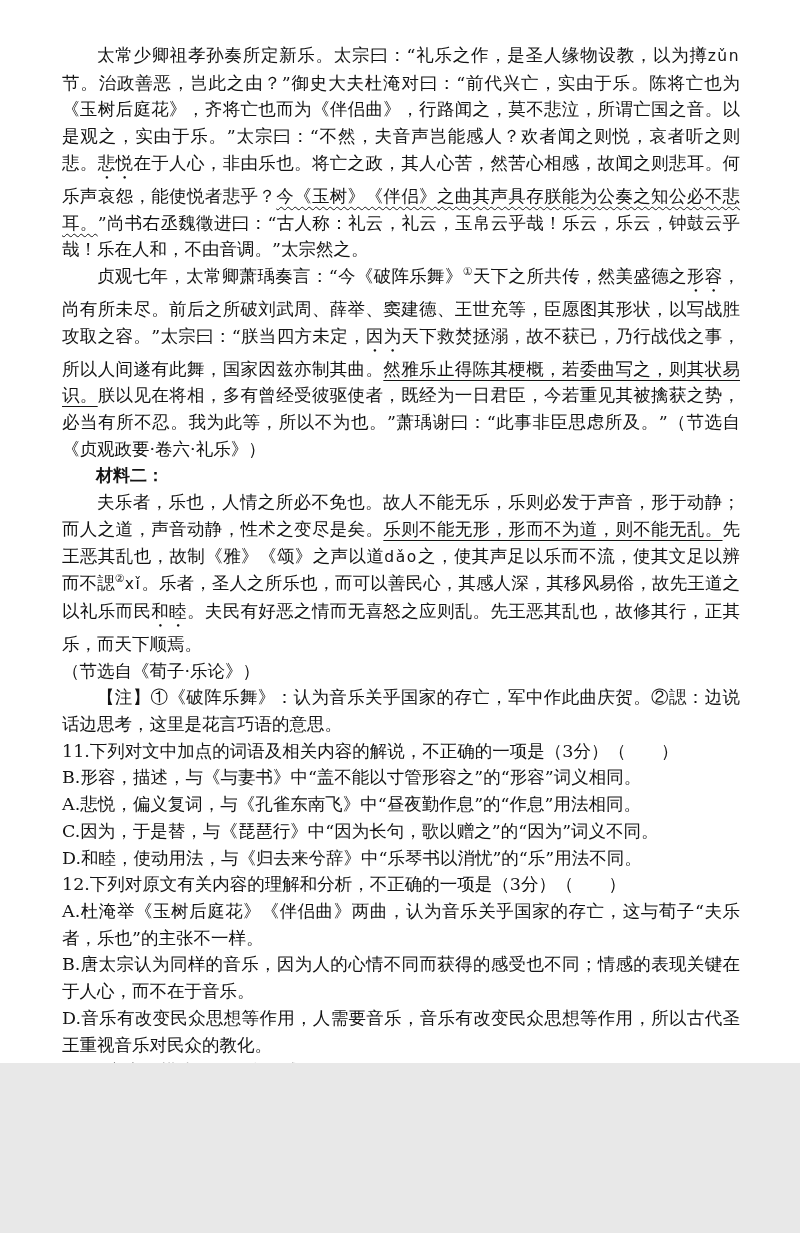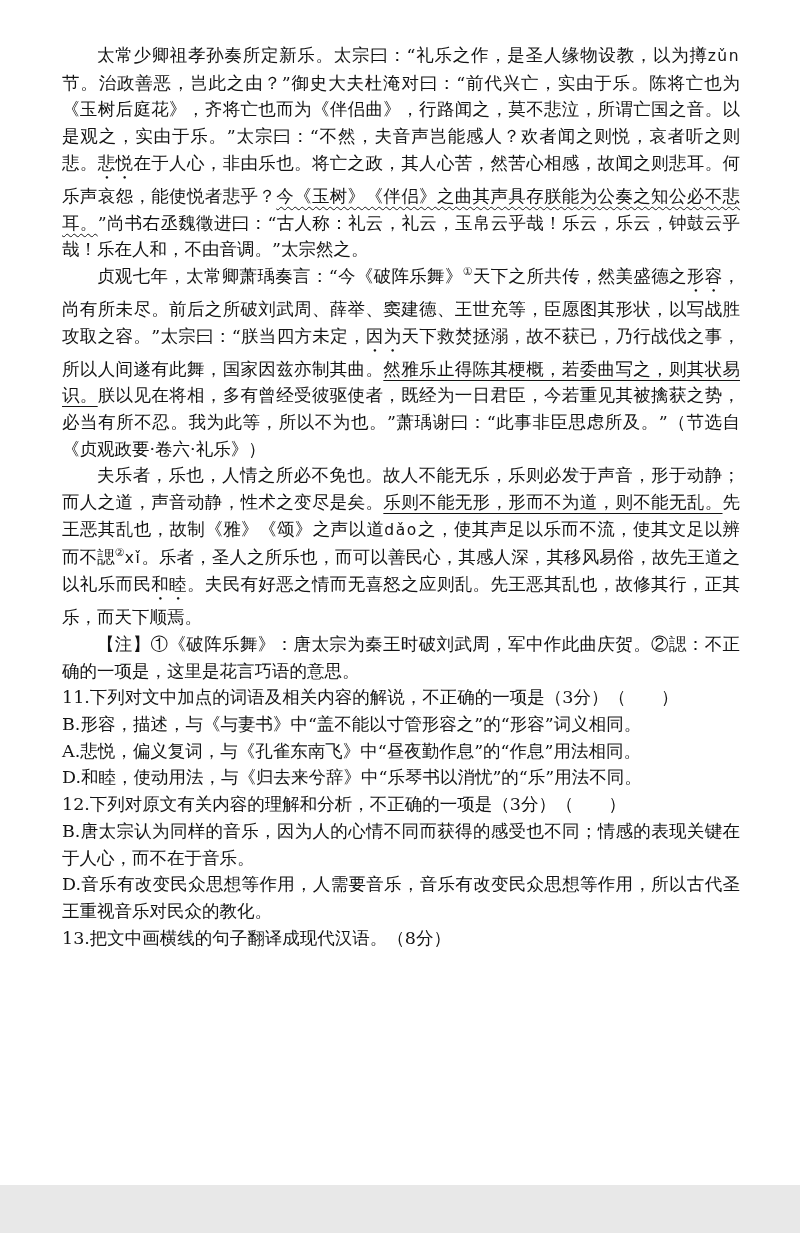--- a/index.html
+++ b/index.html
@@ -1,19 +1,19 @@
 <!DOCTYPE html>
 <html><head>
 <meta charset="utf-8">
 <style>
   html, body { margin: 0; padding: 0; background: #e8e8e8; }
   .page {
     position: relative;
     width: 800px;
-    height: 1185px;
+    height: 1063px;
     margin: 0 auto;
     background: #ffffff;
     box-sizing: border-box;
     padding: 42px 60px 0 62px;
     font-family: "DejaVu Serif", "Liberation Serif", serif;
     font-size: 17.5px;
     line-height: 26.7px;
     color: #141414;
     overflow: hidden;
   }
@@ -53,24 +53,28 @@
     letter-spacing: 1.5px;
   }
 </style>
 </head>
 <body>
 
 <div class="page">
   <div>
       <p class="para indent"><span>太常少卿祖孝孙奏所定新乐。太宗曰：“礼乐之作，是圣人缘物设教，以为撙</span><span class="pinyin">zǔn</span><span>节。治政善恶，岂此之由？”御史大夫杜淹对曰：“前代兴亡，实由于乐。陈将亡也为《玉树后庭花》，齐将亡也而为《伴侣曲》，行路闻之，莫不悲泣，所谓亡国之音。以是观之，实由于乐。”太宗曰：“不然，夫音声岂能感人？欢者闻之则悦，哀者听之则悲。</span><span class="dots">悲悦</span><span>在于人心，非由乐也。将亡之政，其人心苦，然苦心相感，故闻之则悲耳。何乐声哀怨，能使悦者悲乎？</span><span class="wavy">今《玉树》《伴侣》之曲其声具存朕能为公奏之知公必不悲耳。</span><span>”尚书右丞魏徵进曰：“古人称：礼云，礼云，玉帛云乎哉！乐云，乐云，钟鼓云乎哉！乐在人和，不由音调。”太宗然之。</span></p>
       <p class="para indent"><span>贞观七年，太常卿萧瑀奏言：“今《破阵乐舞》</span><span class="sup">①</span><span>天下之所共传，然美盛德之</span><span class="dots">形容</span><span>，尚有所未尽。前后之所破刘武周、薛举、窦建德、王世充等，臣愿图其形状，以写战胜攻取之容。”太宗曰：“朕当四方未定，</span><span class="dots">因为</span><span>天下救焚拯溺，故不获已，乃行战伐之事，所以人间遂有此舞，国家因兹亦制其曲。</span><span class="uline">然雅乐止得陈其梗概，若委曲写之，则其状易识。</span><span>朕以见在将相，多有曾经受彼驱使者，既经为一日君臣，今若重见其被擒获之势，必当有所不忍。我为此等，所以不为也。”萧瑀谢曰：“此事非臣思虑所及。”（节选自《贞观政要·卷六·礼乐》）</span></p>
+      <p class="para indent bold"><span>材料二：</span></p>
       <p class="para indent"><span>夫乐者，乐也，人情之所必不免也。故人不能无乐，乐则必发于声音，形于动静；而人之道，声音动静，性术之变尽是矣。</span><span class="uline">乐则不能无形，形而不为道，则不能无乱。</span><span>先王恶其乱也，故制《雅》《颂》之声以道</span><span class="pinyin">dǎo</span><span>之，使其声足以乐而不流，使其文足以辨而不諰</span><span class="sup">②</span><span class="pinyin">xǐ</span><span>。乐者，圣人之所乐也，而可以善民心，其感人深，其移风易俗，故先王道之以礼乐而民</span><span class="dots">和睦</span><span>。夫民有好恶之情而无喜怒之应则乱。先王恶其乱也，故修其行，正其乐，而天下顺焉。</span></p>
-      <p class="para indent"><span>【注】①《破阵乐舞》：唐太宗为秦王时破刘武周，军中作此曲庆贺。②諰：不正确的一项是，这里是花言巧语的意思。</span></p>
+      <p class="para right"><span>（节选自《荀子·乐论》）</span></p>
+      <p class="para indent"><span>【注】①《破阵乐舞》：认为音乐关乎国家的存亡，军中作此曲庆贺。②諰：边说话边思考，这里是花言巧语的意思。</span></p>
       <p class="para"><span>11.下列对文中加点的词语及相关内容的解说，不正确的一项是（3分）（　　）</span></p>
       <p class="para"><span>B.形容，描述，与《与妻书》中“盖不能以寸管形容之”的“形容”词义相同。</span></p>
       <p class="para"><span>A.悲悦，偏义复词，与《孔雀东南飞》中“昼夜勤作息”的“作息”用法相同。</span></p>
+      <p class="para"><span>C.因为，于是替，与《琵琶行》中“因为长句，歌以赠之”的“因为”词义不同。</span></p>
       <p class="para"><span>D.和睦，使动用法，与《归去来兮辞》中“乐琴书以消忧”的“乐”用法不同。</span></p>
       <p class="para"><span>12.下列对原文有关内容的理解和分析，不正确的一项是（3分）（　　）</span></p>
+      <p class="para"><span>A.杜淹举《玉树后庭花》《伴侣曲》两曲，认为音乐关乎国家的存亡，这与荀子“夫乐者，乐也”的主张不一样。</span></p>
       <p class="para"><span>B.唐太宗认为同样的音乐，因为人的心情不同而获得的感受也不同；情感的表现关键在于人心，而不在于音乐。</span></p>
       <p class="para"><span>D.音乐有改变民众思想等作用，人需要音乐，音乐有改变民众思想等作用，所以古代圣王重视音乐对民众的教化。</span></p>
       <p class="para"><span>13.把文中画横线的句子翻译成现代汉语。（8分）</span></p>
     </div>
 </div>
 
 </body></html>

